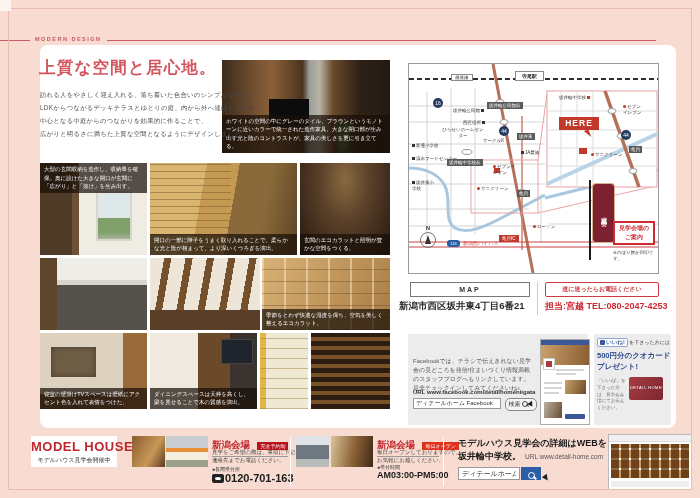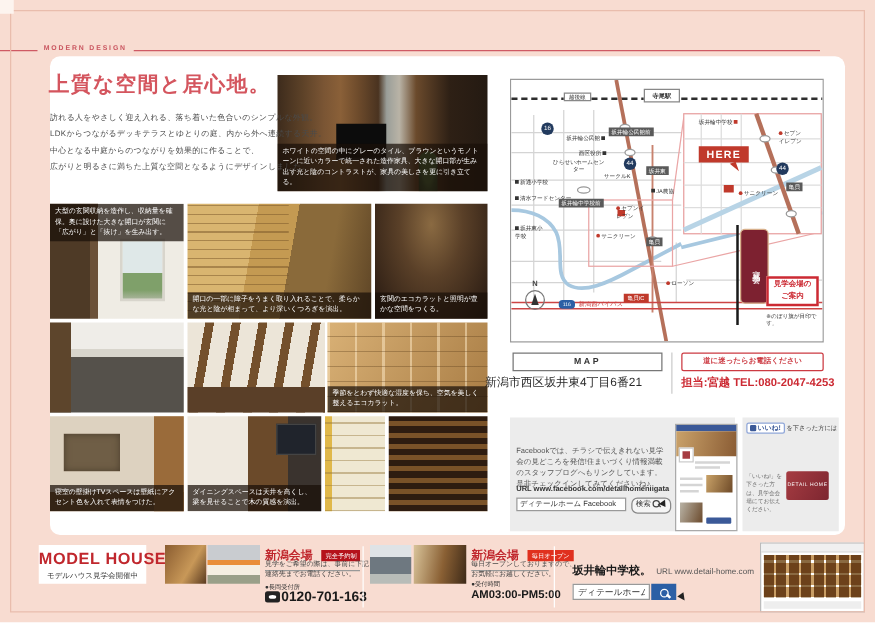--- a/index.html
+++ b/index.html
@@ -54,21 +54,21 @@
   .pole{position:absolute;left:180px;top:116px;width:2px;height:80px;background:#1a1a1a;z-index:4;}
   .vbanner{position:absolute;left:183px;top:119px;width:21px;height:58px;background:#7d2130;border:1px solid #d8b08c;border-radius:4px;color:#fff;font-size:6.5px;writing-mode:vertical-rl;text-align:center;line-height:19px;letter-spacing:1px;z-index:4;}
   .guide{position:absolute;left:204px;top:157px;width:36px;background:#fff;border:2px solid #cc2a33;color:#cc2a33;font-size:6px;font-weight:bold;text-align:center;line-height:1.5;padding:1px;z-index:4;}
   .flagnote{position:absolute;left:204px;top:186px;width:42px;font-size:4.5px;color:#333;line-height:1.4;z-index:4;}
   .compass{position:absolute;left:10px;top:161px;width:18px;text-align:center;z-index:3;}
   .compass-n{font-size:6px;font-weight:bold;color:#444;}
   .compass-circ{width:14px;height:14px;margin:1px auto 0;border:1px solid #777;border-radius:50%;position:relative;}
   .compass-arrow{position:absolute;left:3.5px;top:2px;width:0;height:0;border-left:3px solid transparent;border-right:3px solid transparent;border-bottom:9px solid #333;}
   
   .mapbar{position:absolute;left:410px;top:282px;width:118px;height:13px;border:1px solid #777;font-size:7px;font-weight:bold;letter-spacing:2px;text-align:center;line-height:13px;color:#333;}
-  .addr{position:absolute;left:388px;top:300px;font-size:9.5px;font-weight:normal;color:#2a2a2a;white-space:nowrap;}
+  .addr{position:absolute;left:399px;top:300px;font-size:9.5px;font-weight:bold;color:#2a2a2a;white-space:nowrap;}
   .vdiv{position:absolute;left:537px;top:282px;width:1px;height:33px;background:#ccc;}
   .phonenote{position:absolute;left:545px;top:282px;width:112px;height:13px;border:1px solid #cc3a42;border-radius:2px;color:#cc3a42;font-size:6px;font-weight:bold;text-align:center;line-height:13px;}
   .contact{position:absolute;left:545px;top:300px;font-size:9px;font-weight:bold;color:#cc2a33;white-space:nowrap;}
   
   .fb-panel{position:absolute;background:#ececec;}
   .fb-head{position:absolute;left:414px;top:337px;width:112px;height:15px;background:#3b5998;border-radius:2px;color:#fff;font-size:8px;font-weight:bold;text-align:center;line-height:15px;}
   .fb-body{position:absolute;left:413px;top:357px;width:122px;font-size:6px;color:#555;line-height:1.5;}
   .fb-url{position:absolute;left:413px;top:389px;font-size:6px;font-weight:bold;color:#333;white-space:nowrap;}
   .fb-search{position:absolute;left:413px;top:398px;width:88px;height:11px;border:1px solid #999;background:#fff;font-size:6px;color:#333;padding:0 2px;box-sizing:border-box;}
   .fb-btn{position:absolute;left:505px;top:398px;width:30px;height:11px;border:1px solid #888;border-radius:5px;background:#f5f5f5;font-size:6px;color:#333;text-align:center;line-height:10px;}
@@ -295,20 +295,24 @@
     <div class="fbs-line" style="left:3px;top:52px;width:15px;"></div>
     <div class="fbs-photo"></div>
     <div class="fbs-photo2"></div>
     <div class="fbs-pill"></div>
   </div>
 
   <div class="like-row">
     <span class="like-badge"><span class="like-thumb"></span><span>いいね!</span></span>
     <span>を下さった方には</span>
   </div>
+  <div class="prize">
+    <div>500円分のクオカード</div>
+    <div>プレゼント!</div>
+  </div>
   <div class="prize-note">「いいね!」を下さった方は、見学会会場にてお伝えください。</div>
   <div class="quo">DETAIL HOME</div>
 
   <div class="mh-box">
     <div class="mh-title">MODEL HOUSE</div>
     <div class="mh-sub">モデルハウス見学会開催中</div>
   </div>
 
   <div class="ph" style="left:132px;top:436px;width:33px;height:31px;background:linear-gradient(120deg,#8a5c30,#c89858 60%,#5a3a20);"></div>
   <div class="ph" style="left:166px;top:436px;width:42px;height:31px;background:linear-gradient(180deg,#c9ccd0 0 38%,#e98f3a 38% 52%,#f5efe2 52% 78%,#9aa089 78%);"></div>
@@ -337,20 +341,21 @@
   </div>
   <div class="venue-desc" style="left:377px;top:449px;">
     <div>毎日オープンしておりますので、</div>
     <div>お気軽にお越しください。</div>
   </div>
   <div class="venue-label" style="left:377px;top:464px;">●受付時間</div>
   <div class="venue-tel" style="left:377px;top:470px;font-size:9px;">AM03:00-PM5:00</div>
 
   <div class="fdiv" style="left:443px;"></div>
 
+  <div class="web-line1">モデルハウス見学会の詳細はWEBを</div>
   <div class="web-line2">
     <span>坂井輪中学校。</span><span class="web-url">URL www.detail-home.com</span>
   </div>
   <input class="web-search" value="ディテールホーム" style="">
   <div class="web-btn"><span class="magw"></span></div>
   <div class="web-cursor"></div>
 
   <div class="web-thumb">
     <div class="wt-head"></div>
     <div class="wt-mosaic"></div>

